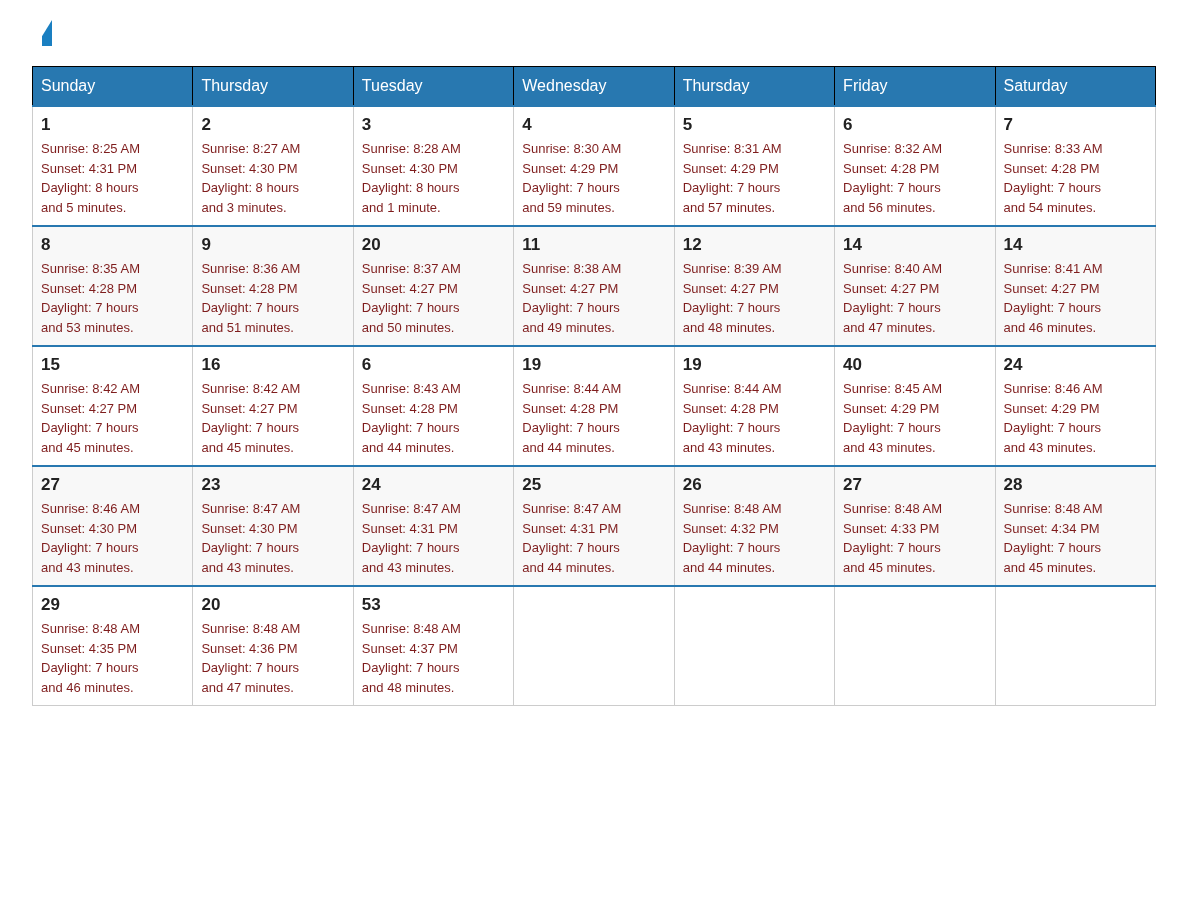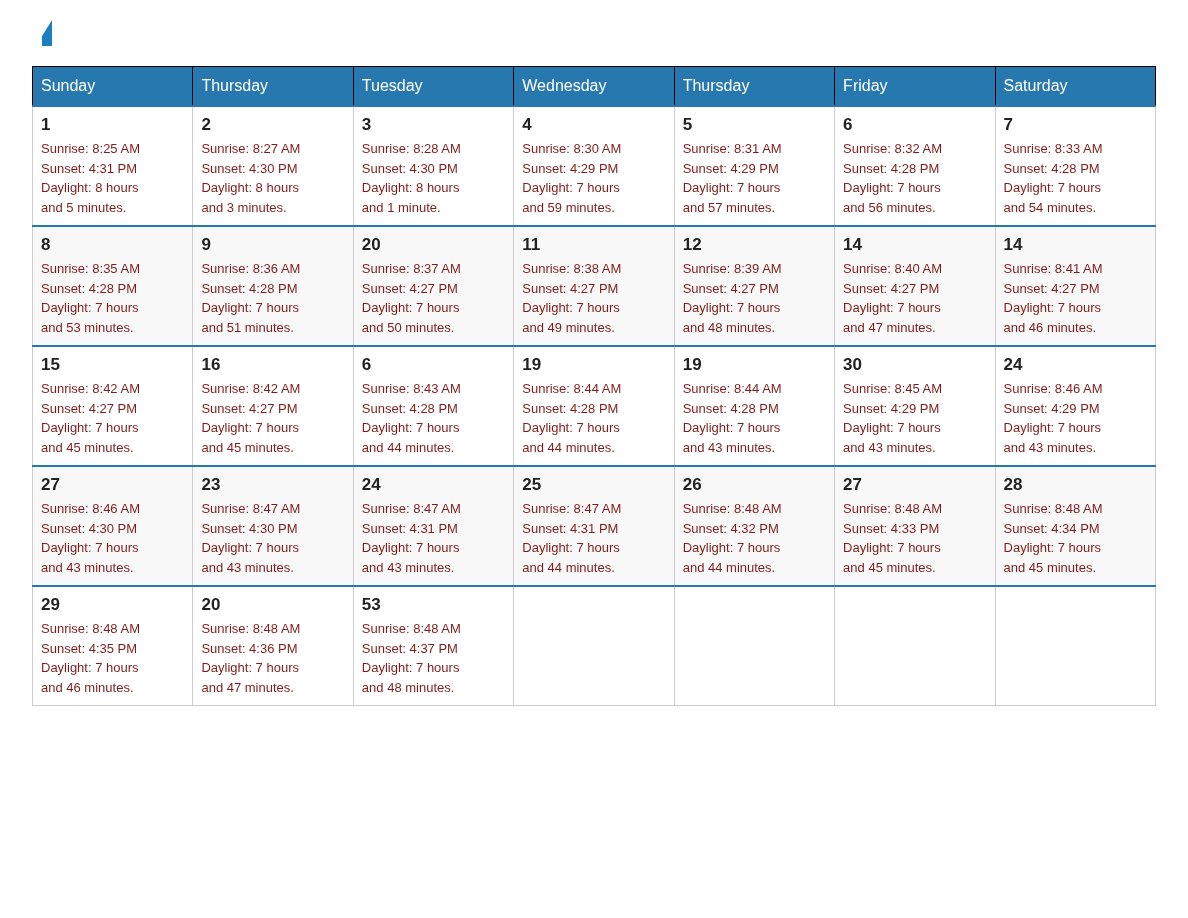--- a/index.html
+++ b/index.html
@@ -296,21 +296,21 @@
         <td>
         <span class="day-number">19</span>
         <div class="day-info">
           Sunrise: 8:44 AM<br>
           Sunset: 4:28 PM<br>
           Daylight: 7 hours<br>
           and 43 minutes.
         </div>
       </td>
         <td>
-        <span class="day-number">30</span>
+        <span class="day-number">40</span>
         <div class="day-info">
           Sunrise: 8:45 AM<br>
           Sunset: 4:29 PM<br>
           Daylight: 7 hours<br>
           and 43 minutes.
         </div>
       </td>
         <td>
         <span class="day-number">24</span>
         <div class="day-info">

